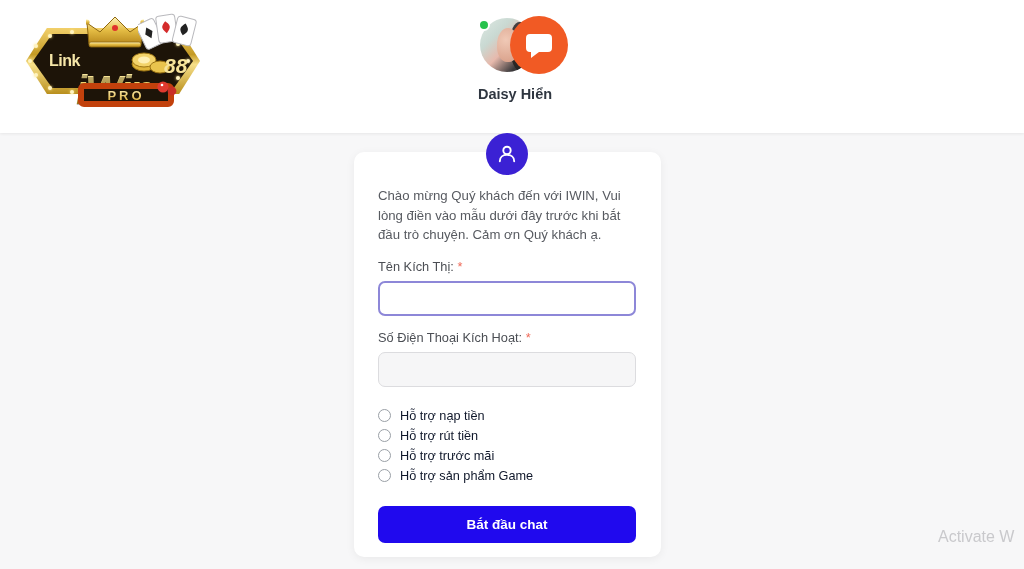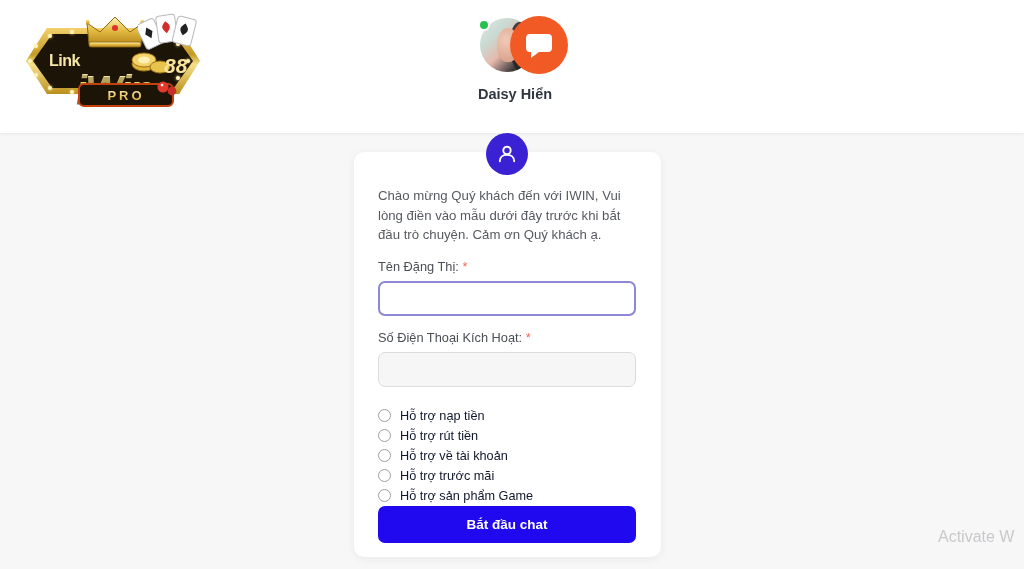--- a/index.html
+++ b/index.html
@@ -58,21 +58,21 @@
     margin-top: 30px;
   }
   .logo-88 {
     position: absolute; left: 146px; top: 44px;
     font-size: 21px; font-weight: bold; font-style: italic; color: #f7e49a;
     z-index: 4;
   }
   .logo-pro {
     position: absolute; left: 60px; top: 73px;
     width: 96px; height: 24px; border-radius: 6px;
-    border: 2px solid #c2410c;
+    border: 6px solid #c2410c;
     background: #1d1408;
     z-index: 4;
     display: flex; align-items: center; justify-content: center;
   }
   .logo-pro span {
     font-size: 13px; font-weight: bold; letter-spacing: 3px;
     background: linear-gradient(#fff3bb, #d6a52c);
     -webkit-background-clip: text; background-clip: text; color: transparent;
   }
   .logo-crown { position: absolute; left: 68px; top: 4px; z-index: 5; }
@@ -303,21 +303,21 @@
       <circle cx="12" cy="8.4" r="3.7" fill="none" stroke="#ffffff" stroke-width="1.9"></circle>
       <path d="M4.8 19.2 c0 -4.1 3.3 -6.4 7.2 -6.4 s7.2 2.3 7.2 6.4" fill="none" stroke="#ffffff" stroke-width="1.9" stroke-linecap="round"></path>
     </svg>
   </div>
 
   <div class="card">
 
     <div class="welcome">Chào mừng Quý khách đến với IWIN, Vui lòng điền vào mẫu dưới đây trước khi bắt đầu trò chuyện. Cảm ơn Quý khách ạ.</div>
 
     <div class="field-label">
-      <span>Tên Đặng Thị:</span>
+      <span>Tên Kích Thị:</span>
       <span class="req">*</span>
     </div>
     <input class="inp inp-focused" type="text" value="" style="">
 
     <div class="gap"></div>
 
     <div class="field-label">
       <span>Số Điện Thoại Kích Hoạt:</span>
       <span class="req">*</span>
     </div>
@@ -330,24 +330,20 @@
       <div class="radio-row">
         <span class="radio-mark"></span>
         <span class="radio-label">Hỗ trợ nạp tiền</span>
       </div>
       <div class="radio-row">
         <span class="radio-mark"></span>
         <span class="radio-label">Hỗ trợ rút tiền</span>
       </div>
       <div class="radio-row">
         <span class="radio-mark"></span>
-        <span class="radio-label">Hỗ trợ về tài khoản</span>
-      </div>
-      <div class="radio-row">
-        <span class="radio-mark"></span>
         <span class="radio-label">Hỗ trợ trước mãi</span>
       </div>
       <div class="radio-row">
         <span class="radio-mark"></span>
         <span class="radio-label">Hỗ trợ sản phẩm Game</span>
       </div>
     </div>
 
     <button class="start-btn">Bắt đầu chat</button>
   </div>

